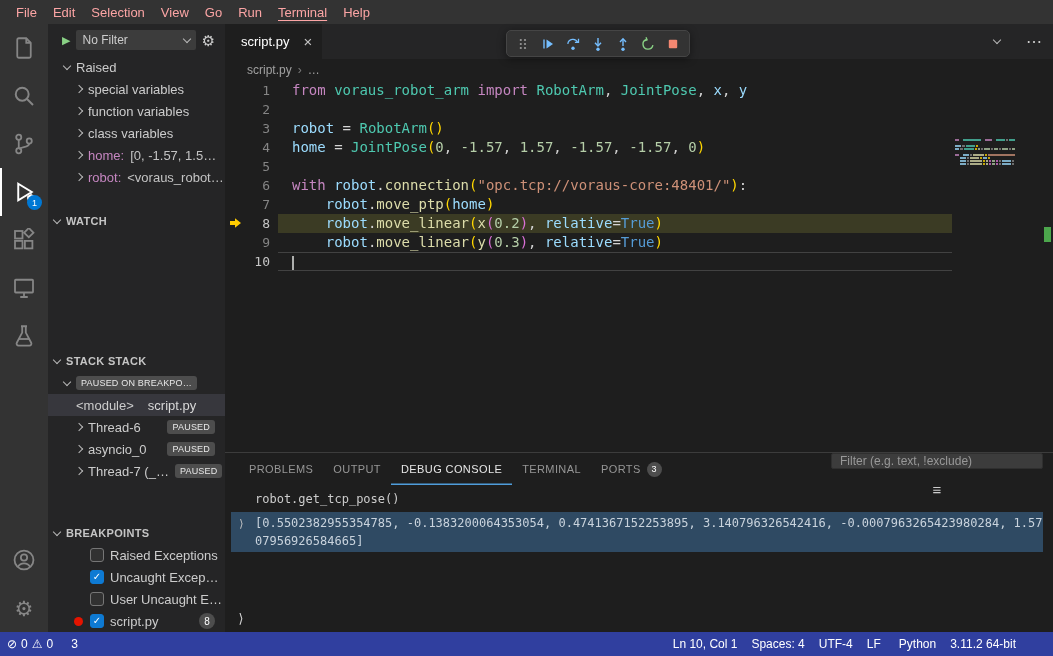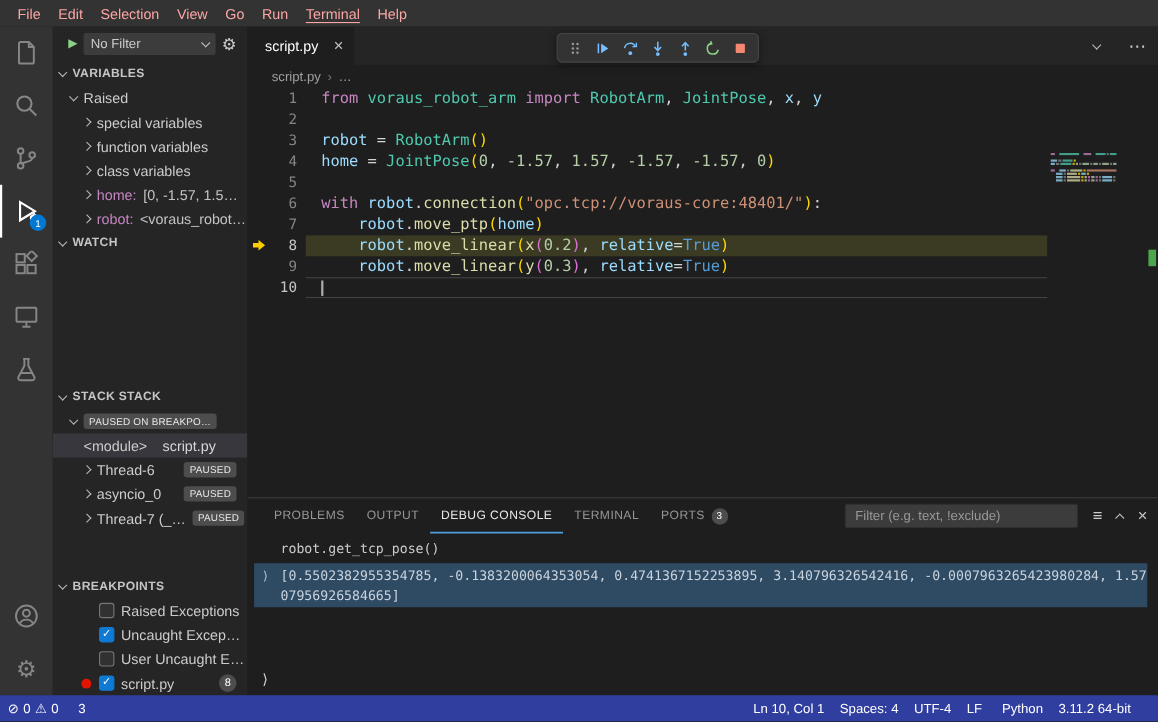--- a/index.html
+++ b/index.html
@@ -93,34 +93,34 @@
   .mm-row { height:2px; margin-bottom:1px; display:flex; gap:1px; }
   .mm-row span { height:2px; display:inline-block; opacity:.75; flex:none; }
   .overview-mark { position:absolute; right:2px; top:146px; width:7px; height:15px; background:#4ca64c; }
 
   
   .panel { position:absolute; top:452px; left:225px; width:828px; height:180px; background:#1e1e1e; border-top:1px solid #3c3c3c; }
   .panel-header { height:32px; display:flex; align-items:center; padding-left:14px; position:relative; }
   .panel-tab { padding:0 10px; height:32px; display:flex; align-items:center; gap:6px; font-size:11px; letter-spacing:.4px; color:#969696; }
   .panel-tab.active { color:#e7e7e7; box-shadow:inset 0 -1.5px 0 #4f9ddb;justify-content:center; }
   .tab-badge { background:#4d4d4d; color:#fff; font-size:9px; min-width:15px; height:15px; border-radius:8px; display:flex; align-items:center; justify-content:center; padding:0 4px; }
-  .panel-actions { position:absolute; right:10px; top:0; height:32px; display:flex; align-items:center; gap:13px; color:#cccccc; }
+  .panel-actions { position:absolute; right:10px; top:0; height:32px; display:flex; align-items:center; gap:13px; color:#cccccc;flex-direction:column; }
   .filter-input { width:212px; height:22px; background:#3c3c3c; border:1px solid #2f2f2f; border-radius:2px; color:#cccccc; font-size:12px; padding:0 8px; font-family:inherit; outline:none; }
   .filter-input::placeholder { color:#989898; }
   .pa-glyph { font-size:15px; line-height:1; }
   .panel-body { position:relative; height:147px; font-family:"DejaVu Sans Mono","Liberation Mono",monospace; font-size:12px; color:#cccccc; }
   .console-row { padding-left:30px; line-height:18px; padding-top:5px; }
   .console-result { position:relative; margin-top:4px; margin-left:6px; width:812px; background:#2f4a63; padding:2px 0 2px 24px; line-height:18px; color:#c9d3dd; word-break:break-all; }
   .console-result .twisty { position:absolute; left:7px; top:3px; font-size:11px; color:#c5c5c5; }
   .console-prompt { position:absolute; left:12px; bottom:6px; color:#d4d4d4; font-size:13px; }
 
   
   .statusbar { position:absolute; left:0; bottom:0; width:100%; height:24px; background:#303f9f; color:#ffffff; display:flex; align-items:center; font-size:12px; }
   .sb-left { display:flex; align-items:center; height:100%; }
-  .sb-right { margin-left:auto; display:flex; align-items:center; height:100%; padding-right:4px; }
+  .sb-right { margin-left:auto; display:flex; align-items:center; height:100%; padding-right:16px; }
   .sb-item { display:flex; align-items:center; gap:4px; padding:0 7px; height:100%; white-space:nowrap; }
   .sb-item.remote { background:#8a2525; padding:0 9px; gap:6px; }
   .glyph { font-size:12px; line-height:1; }
 </style>
 </head>
 <body>
 
 <div class="root">
 
   <div class="menubar">
@@ -219,24 +219,20 @@
     <div class="sb-toolbar">
       <span class="play-icon">▶</span>
       <div class="config-select">
         <span class="lbl">No Filter</span>
         <span class="cv down"></span>
       </div>
       <span class="gear-glyph">⚙</span>
     </div>
 
     <div class="sec sec-variables">
-      <div class="sec-header">
-        <span class="cv down"></span>
-        <span>VARIABLES</span>
-      </div>
       <div>
           <div class="row">
             <span class="cv down"></span>
             <span>Raised</span>
           </div>
           <div class="row indent2">
             <span class="cv right"></span>
             <span>special variables</span>
           </div>
           <div class="row indent2">

